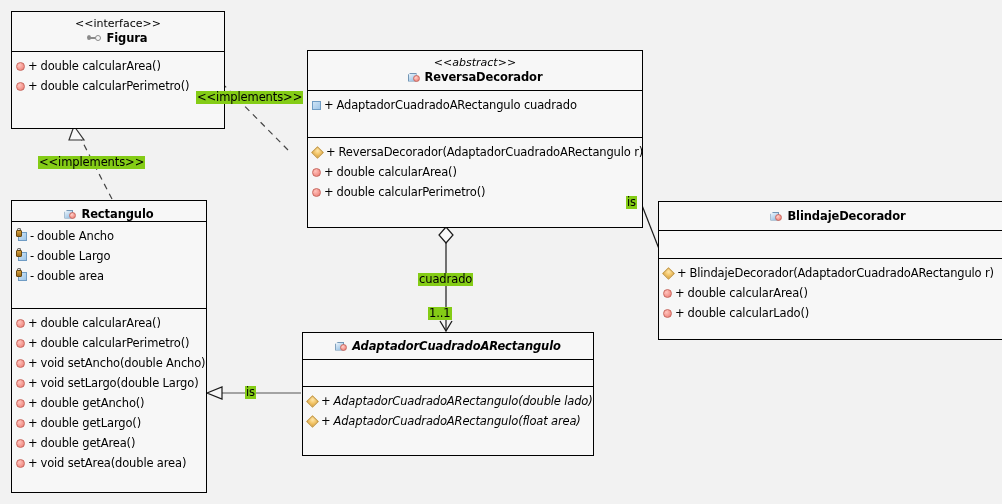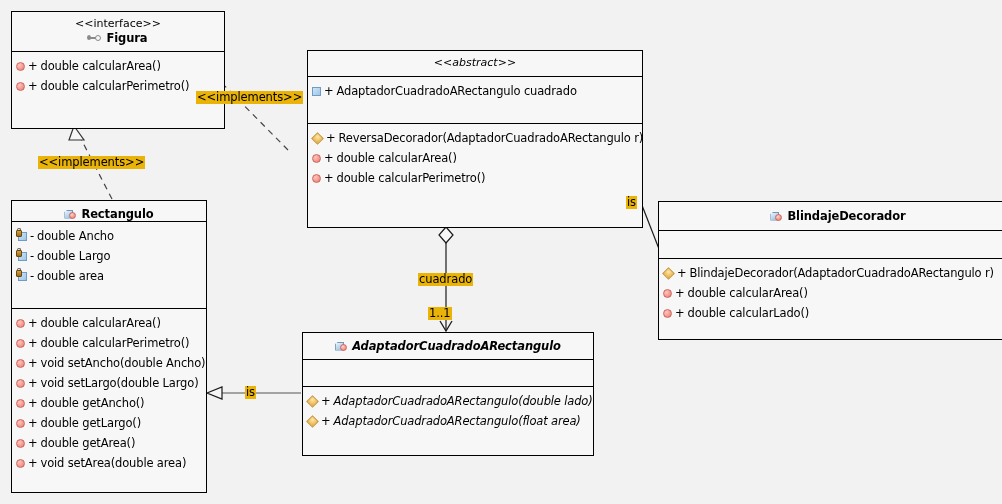--- a/index.html
+++ b/index.html
@@ -169,21 +169,21 @@
   }
   .ico-interface .nub {
     position: absolute; left: -1px; top: 1px;
     width: 4px; height: 5px; border-radius: 50%;
     background: #8a8a8a;
   }
 
   
   .edge-label {
     position: absolute;
-    background: #eab308;
+    background: #84cc16;
     font-size: 11.5px;
     line-height: 13px;
     padding: 0 1px;
     white-space: nowrap;
     z-index: 7;
     letter-spacing: -0.1px;
   }
 </style>
 </head>
 <body>
@@ -253,20 +253,27 @@
         <span class="ico ico-method"></span>
         <span class="member-text">+</span>
         <span class="member-text">double calcularPerimetro()</span>
       </div>
     </div>
   </div>
 
   <div class="uml-class" style="left:279px; top:50px; width:336px; height:178px;margin-left:28px;">
     <div class="uml-header">
       <span class="stereotype abstract">&lt;&lt;abstract&gt;&gt;</span>
+      <span class="class-title-row">
+        <span class="ico ico-class">
+          <span class="pg"></span>
+            <span class="dot"></span>
+        </span>
+        <span class="class-title">ReversaDecorador</span>
+      </span>
     </div>
     <div class="uml-compartment" style="height:47px;">
       <div class="member">
         <span class="ico ico-attr"></span>
         <span class="member-text">+</span>
         <span class="member-text">AdaptadorCuadradoARectangulo cuadrado</span>
       </div>
     </div>
     <div class="uml-compartment" style="height:86px;">
       <div class="member">

